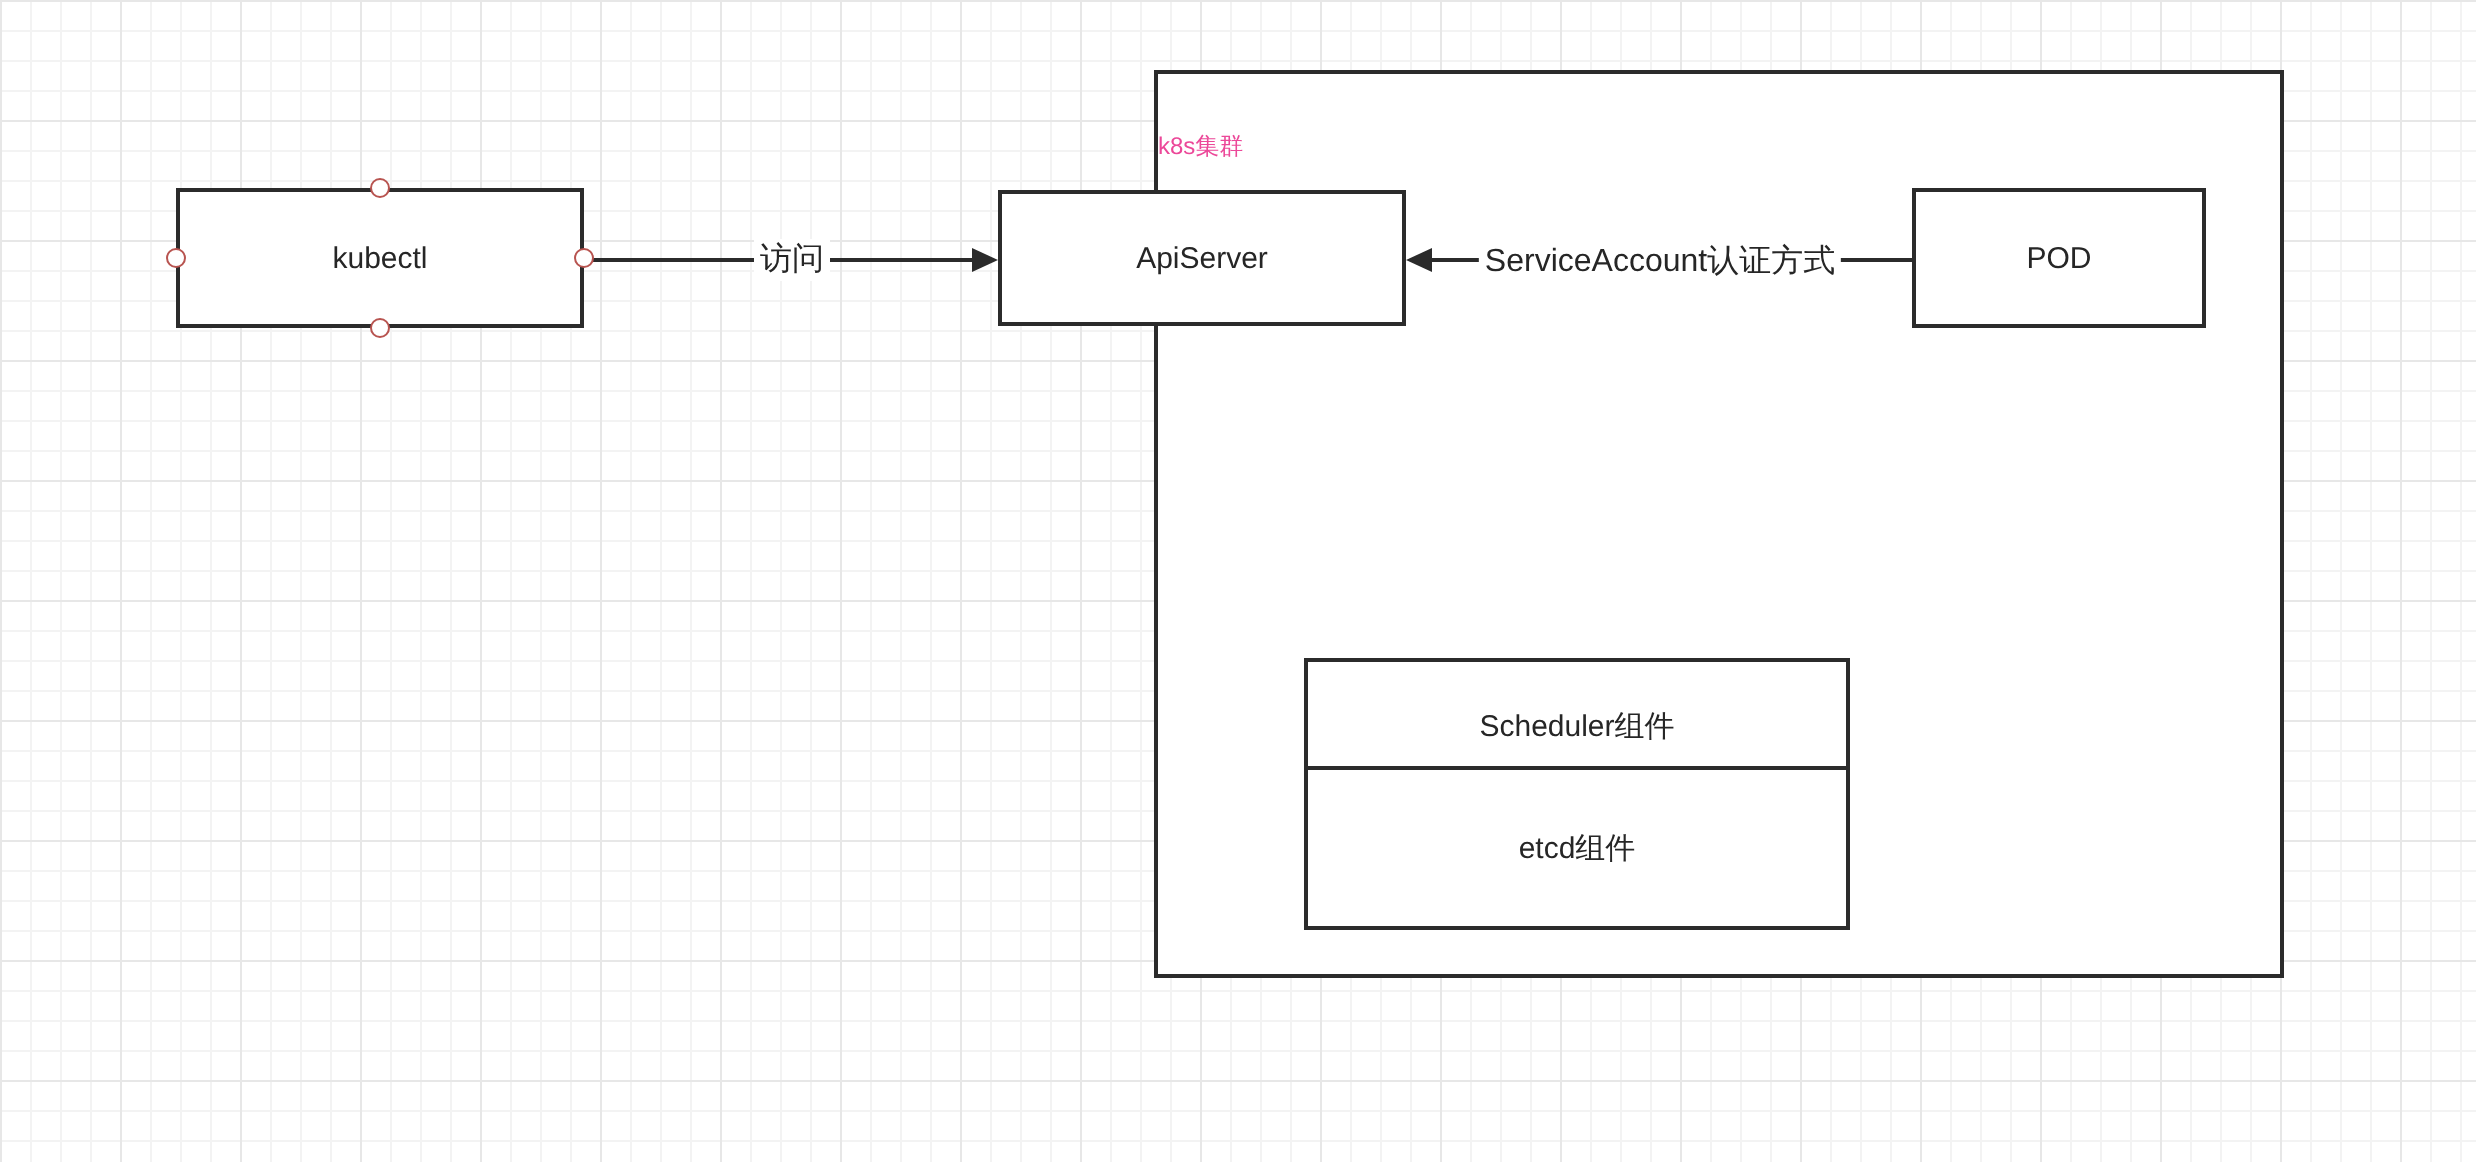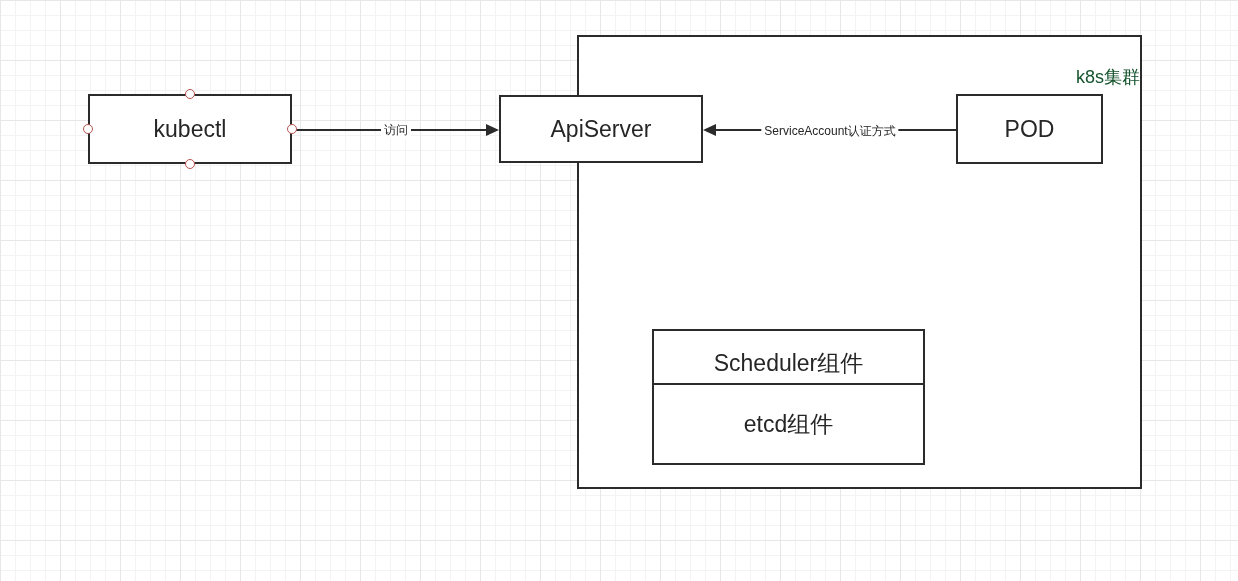--- a/index.html
+++ b/index.html
@@ -22,60 +22,60 @@
     color: #262626;
   }
   .node {
     position: absolute;
     box-sizing: border-box;
     background: #ffffff;
     border: 2px solid #2b2b2b;
     display: flex;
     align-items: center;
     justify-content: center;
-    font-size: 23px;
+    font-size: 15px;
     color: #262626;
     white-space: nowrap;
   }
   .cluster {
     position: absolute;
     left: 577px; top: 35px;
     width: 565px; height: 454px;
     box-sizing: border-box;
     background: #ffffff;
     border: 2px solid #2b2b2b;
     z-index: 1;
   }
   .cluster-title {
     position: absolute;
     left: 0; right: 0;
     top: 28px;
-    text-align: right;
-    font-size: 18px;
-    color: #14532d;
+    text-align: left;
+    font-size: 12px;
+    color: #ec4899;
   }
   .node-kubectl            { left: 88px;  top: 94px;  width: 204px; height: 70px; z-index: 3; }
   .node-apiserver          { left: 499px; top: 95px;  width: 204px; height: 68px; z-index: 3; }
   .node-pod                { left: 956px; top: 94px;  width: 147px; height: 70px; z-index: 3; }
   .node-controller-manager { left: 652px; top: 196px; width: 273px; height: 69px; z-index: 2; }
   .node-scheduler          { left: 652px; top: 292px; width: 273px; height: 69px; z-index: 2; margin-top: 37px; }
   .node-etcd               { left: 652px; top: 383px; width: 273px; height: 82px; z-index: 2; }
   .edges-layer {
     position: absolute;
     left: 0; top: 0;
     width: 1238px; height: 581px;
     z-index: 4;
     pointer-events: none;
   }
   .edge-label {
     position: absolute;
     transform: translate(-50%, -50%);
     background: #ffffff;
     padding: 0 3px;
-    font-size: 12px;
+    font-size: 16px;
     color: #262626;
     white-space: nowrap;
     z-index: 5;
   }
   .edge-label-access         { left: 396px; top: 130px; }
   .edge-label-serviceaccount { left: 830px; top: 131px; }
   .handle {
     position: absolute;
     width: 8px; height: 8px;
     border-radius: 50%;

